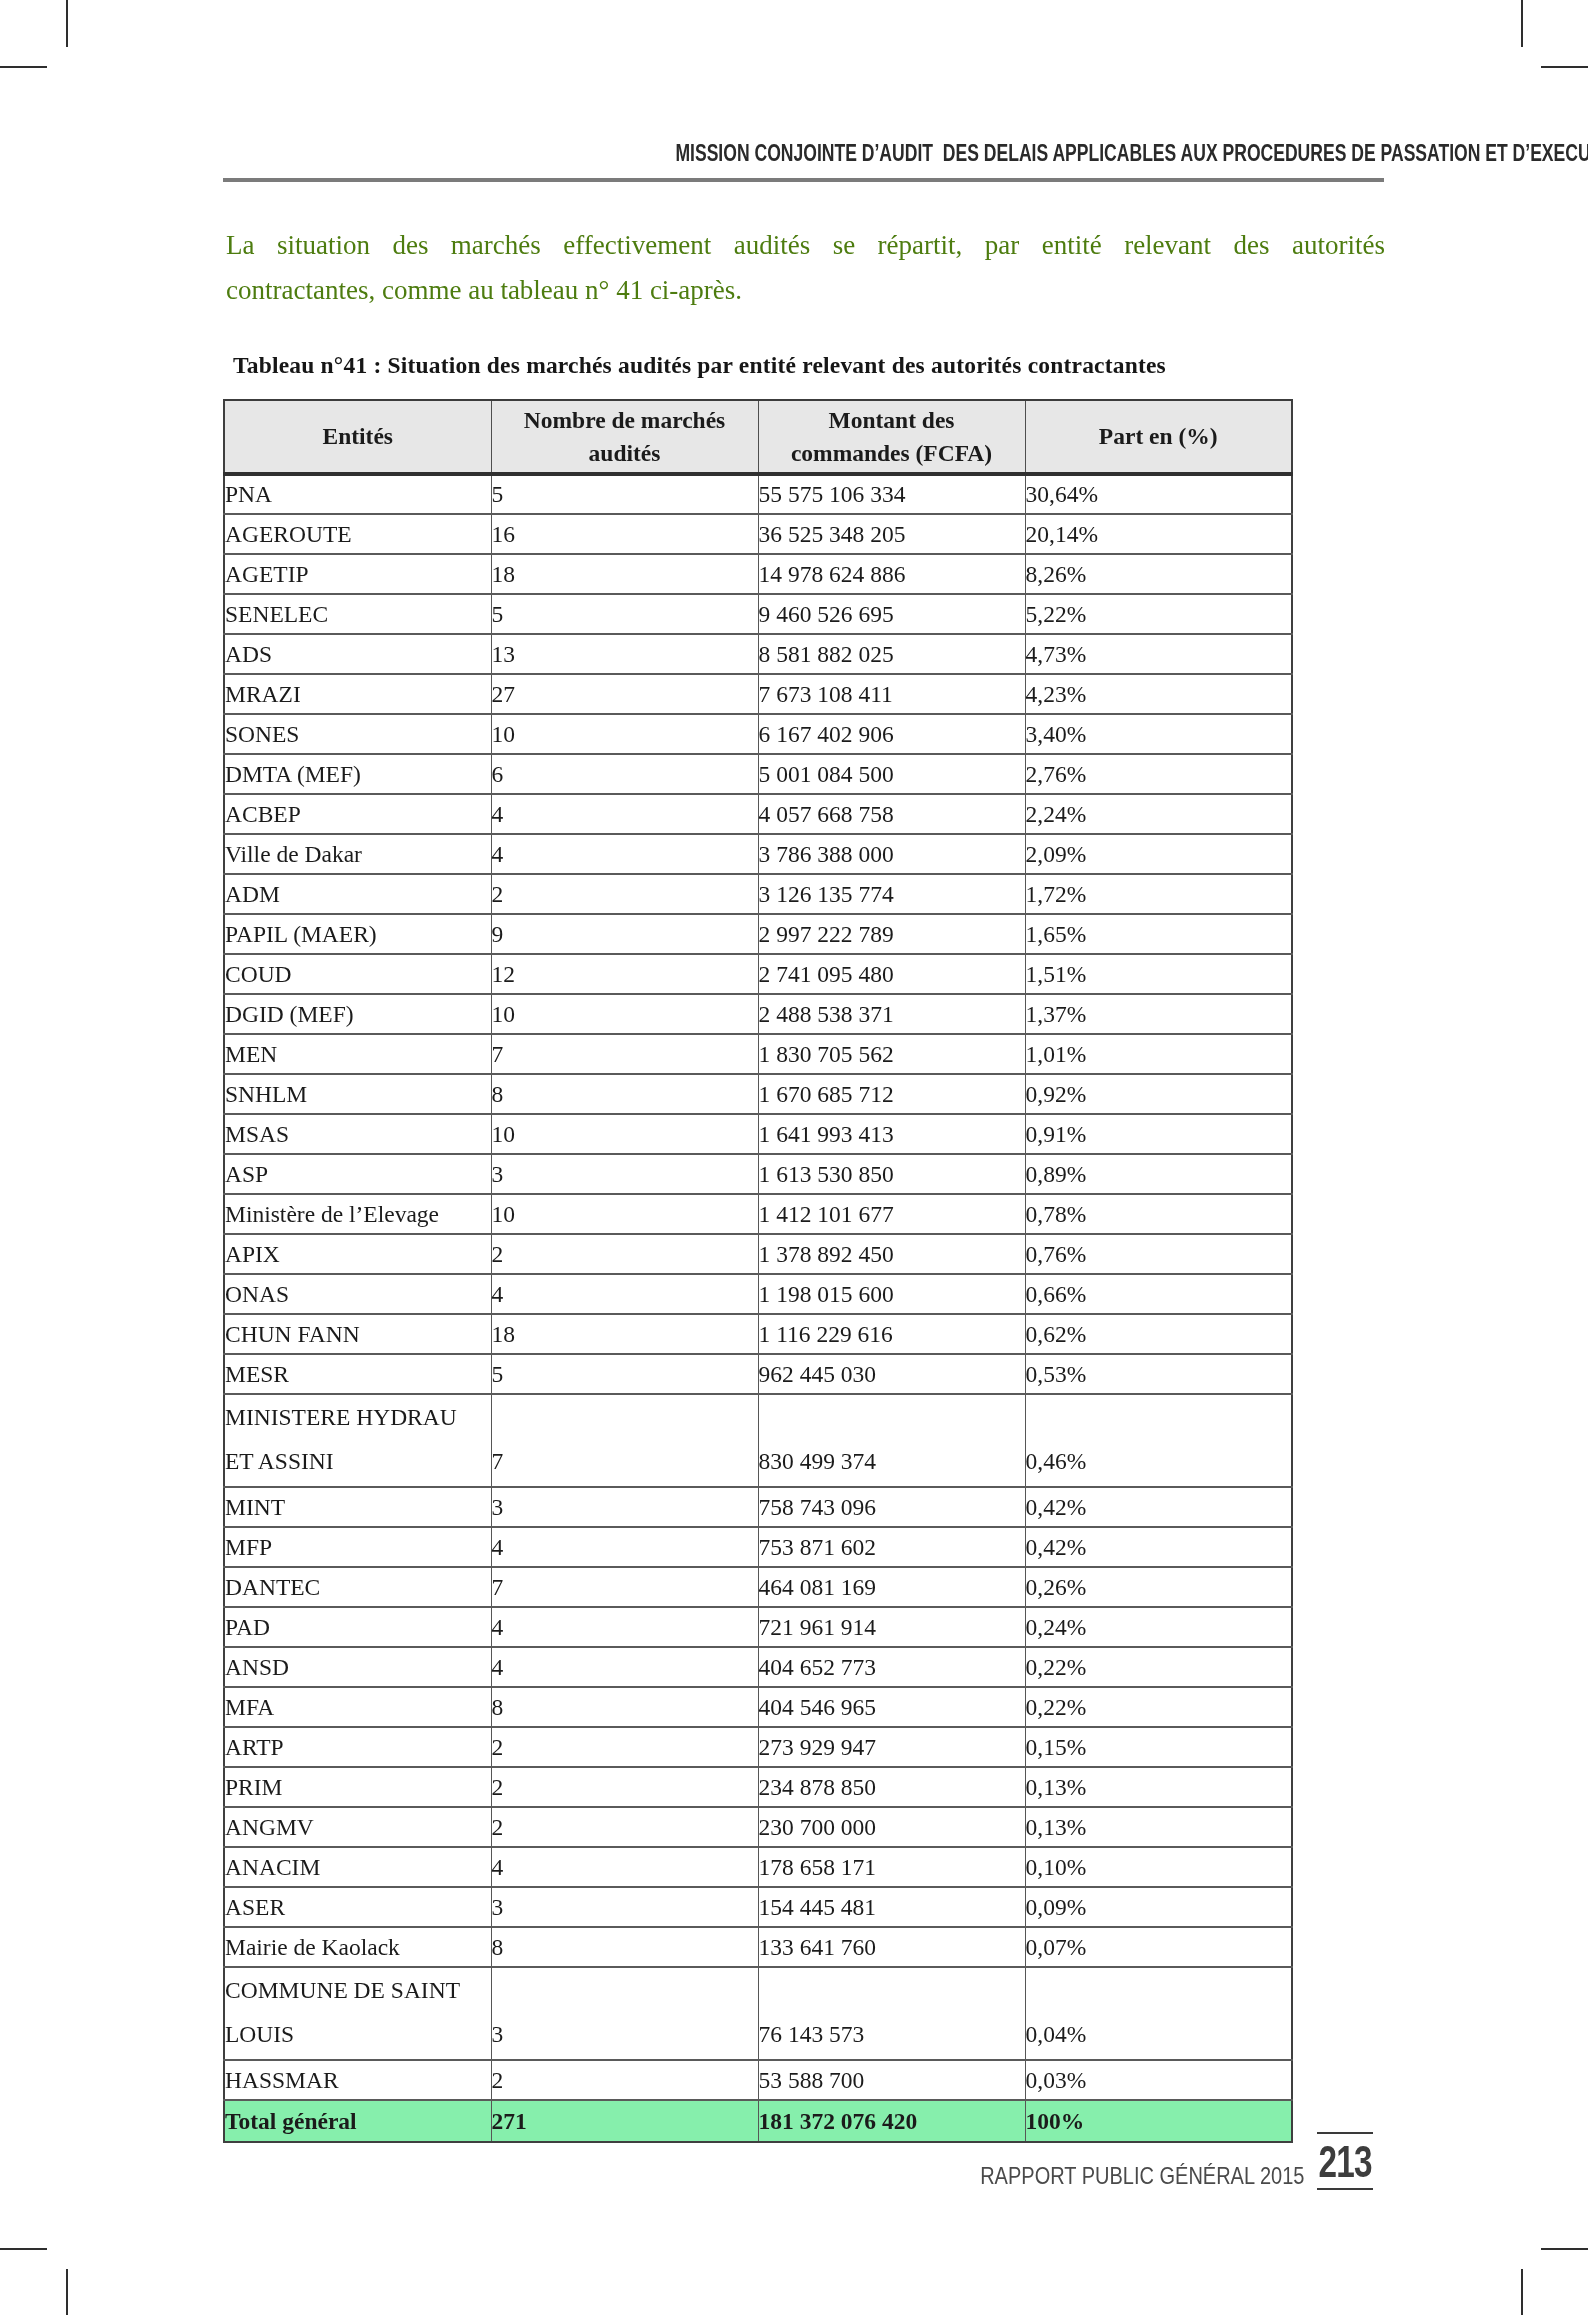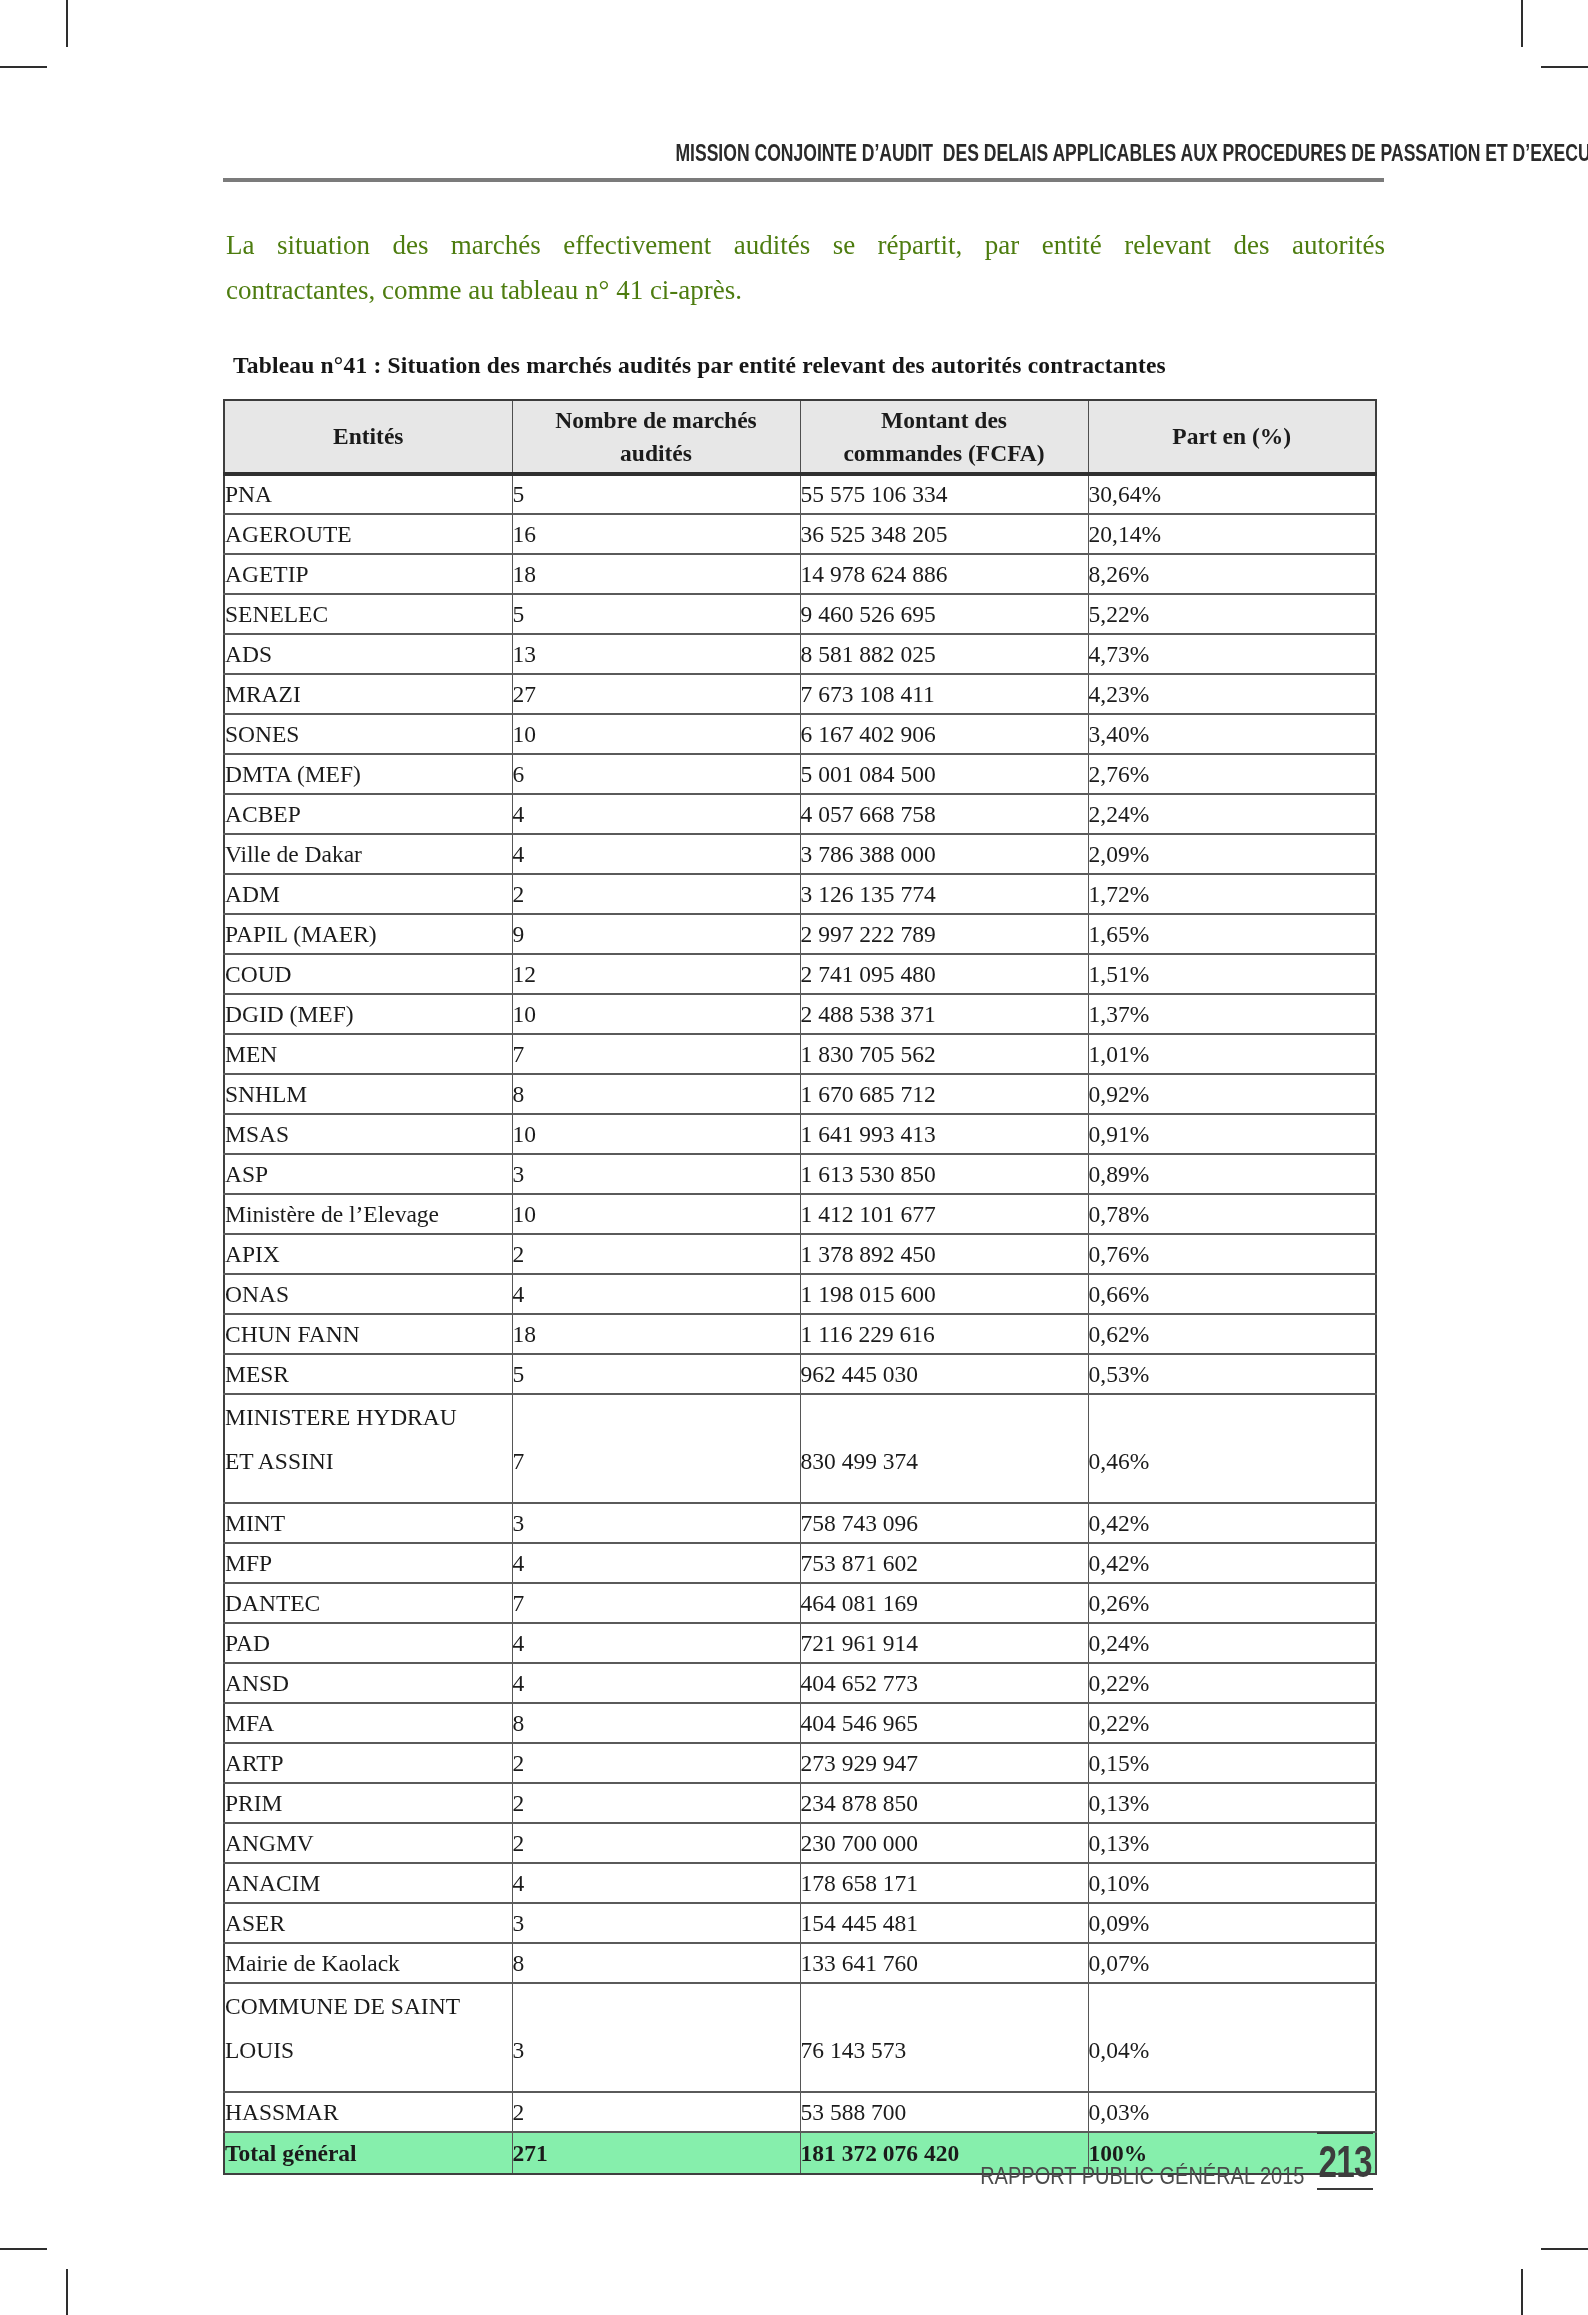--- a/index.html
+++ b/index.html
@@ -54,21 +54,21 @@
 
   
   .table-title{
     position:absolute;left:233px;top:352px;
     font-size:23.5px;font-weight:700;color:#161616;
     letter-spacing:0.2px;
   }
 
   
   table.audit{
-    position:absolute;left:223px;top:399px;width:1154px;
+    position:absolute;left:223px;top:399px;width:1070px;
     border-collapse:collapse;table-layout:fixed;
     border:2.7px solid #3f3f3f;
     font-family:"Liberation Serif", serif;
   }
   table.audit col{width:25%;}
   table.audit th{
     background:#e7e7e7;
     border:1.8px solid #4f4f4f;
     border-top:2.7px solid #3c3c3c;
     border-bottom:4.5px solid #303030;
@@ -81,21 +81,21 @@
   table.audit td{
     border:1.8px solid #565656;
     border-top:2.7px solid #5a5a5a;
     font-size:23.5px;color:#1b1b1b;
     vertical-align:middle;
     white-space:pre-line;
     padding:0;
   }
   table.audit tr{height:40px;}
   table.audit tr.tall{height:80px;}
-  table.audit tr.tall td{vertical-align:bottom;padding-bottom:19px;line-height:44px;}
+  table.audit tr.tall td{vertical-align:bottom;padding-bottom:3px;line-height:44px;}
   td.c0{padding-left:12.7px;}
   td.c1{padding-left:27px;}
   td.c2{padding-left:27px;}
   td.c3{padding-left:25px;}
   table.audit tr.total-row{height:42px;}
   table.audit tr.total-row td{background:#86efac;font-weight:700;}
 
   
   .footer{
     position:absolute;top:2132px;right:215px;

